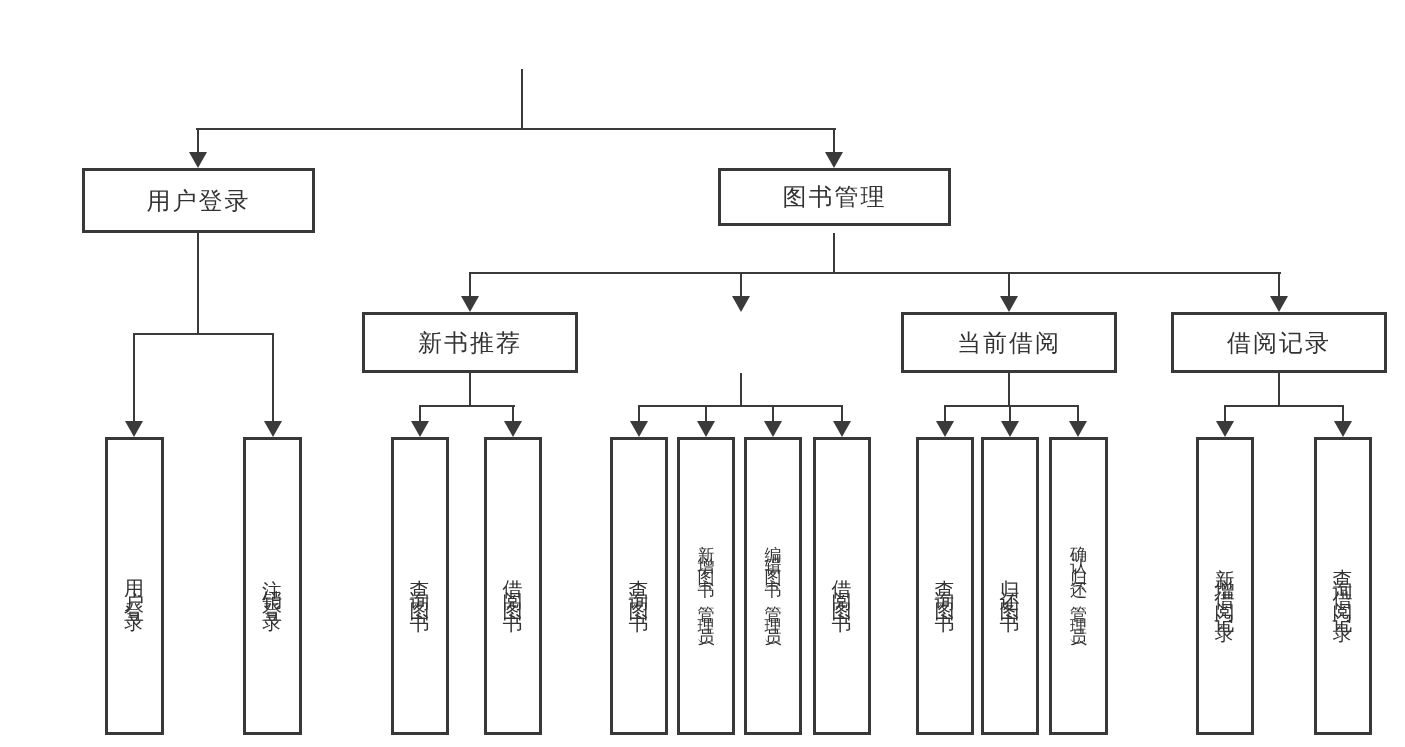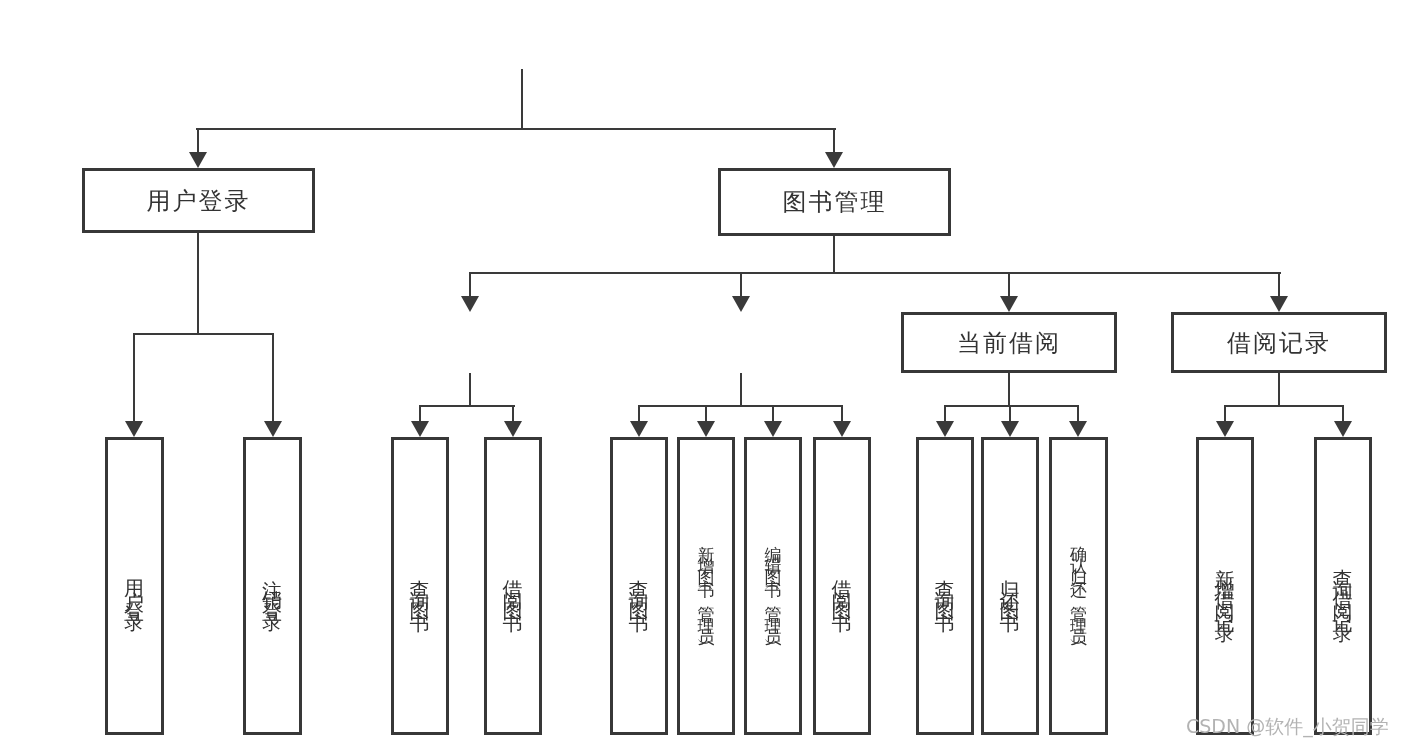--- a/index.html
+++ b/index.html
@@ -101,22 +101,23 @@
 
   <div class="ln" style="left:1278px;top:373px;width:2px;height:33px;"></div>
   <div class="ln" style="left:1224px;top:405px;width:120px;height:2px;"></div>
   <div class="ln" style="left:1224px;top:405px;width:2px;height:19px;"></div>
   <div class="ar" style="left:1216px;top:421px;"></div>
   <div class="ln" style="left:1342px;top:405px;width:2px;height:19px;"></div>
   <div class="ar" style="left:1334px;top:421px;"></div>
 
 
   <div class="hbox" style="left:82px;top:168px;width:233px;height:65px;">用户登录</div>
-  <div class="hbox" style="left:718px;top:168px;width:233px;height:68px;text-align:right;">图书管理</div>
+  <div class="hbox" style="left:718px;top:168px;width:233px;height:58px;text-align:right;">图书管理</div>
 
+  <div class="hbox" style="left:362px;top:312px;width:216px;height:61px;">新书推荐</div>
   <div class="hbox" style="left:1171px;top:312px;width:216px;height:61px;">借阅记录</div>
   <div class="hbox" style="left:901px;top:312px;width:216px;height:61px;">当前借阅</div>
 
   <div class="vbox" style="left:105px;top:437px;width:59px;height:298px;">用户登录</div>
   <div class="vbox" style="left:243px;top:437px;width:59px;height:298px;">注销登录</div>
 
   <div class="vbox" style="left:391px;top:437px;width:58px;height:298px;">查询图书</div>
   <div class="vbox" style="left:484px;top:437px;width:58px;height:298px;">借阅图书</div>
 
   <div class="vbox" style="left:610px;top:437px;width:58px;height:298px;">查询图书</div>
@@ -124,15 +125,14 @@
   <div class="vbox small" style="left:744px;top:437px;width:58px;height:298px;">编辑图书（管理员）</div>
   <div class="vbox" style="left:813px;top:437px;width:58px;height:298px;">借阅图书</div>
 
   <div class="vbox" style="left:916px;top:437px;width:58px;height:298px;">查询图书</div>
   <div class="vbox" style="left:981px;top:437px;width:58px;height:298px;">归还图书</div>
   <div class="vbox small" style="left:1049px;top:437px;width:59px;height:298px;">确认归还（管理员）</div>
 
   <div class="vbox" style="left:1196px;top:437px;width:58px;height:298px;">新增借阅记录</div>
   <div class="vbox" style="left:1314px;top:437px;width:58px;height:298px;">查询借阅记录</div>
 
-  <div class="watermark">CSDN @软件_小贺同学</div>
 
 </div>
 
 </body></html>

